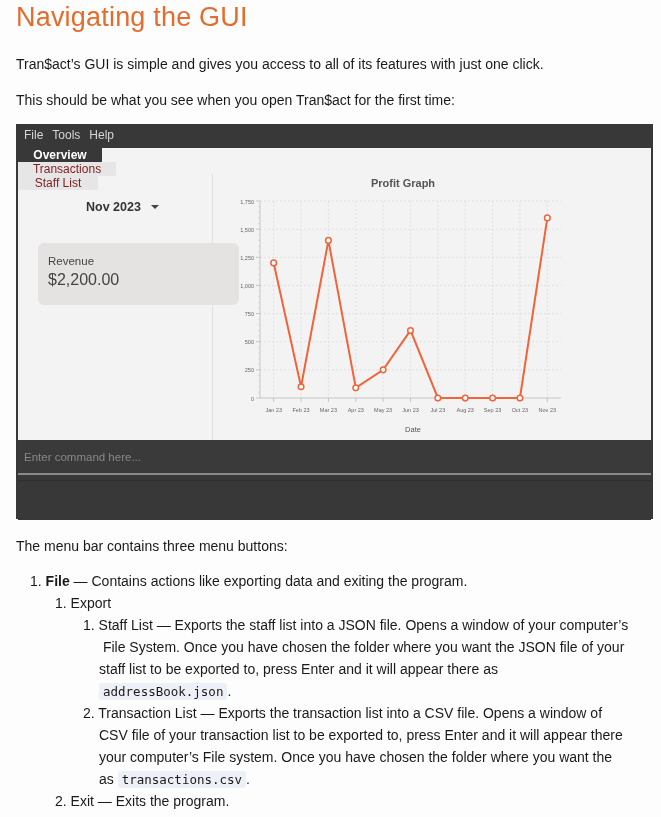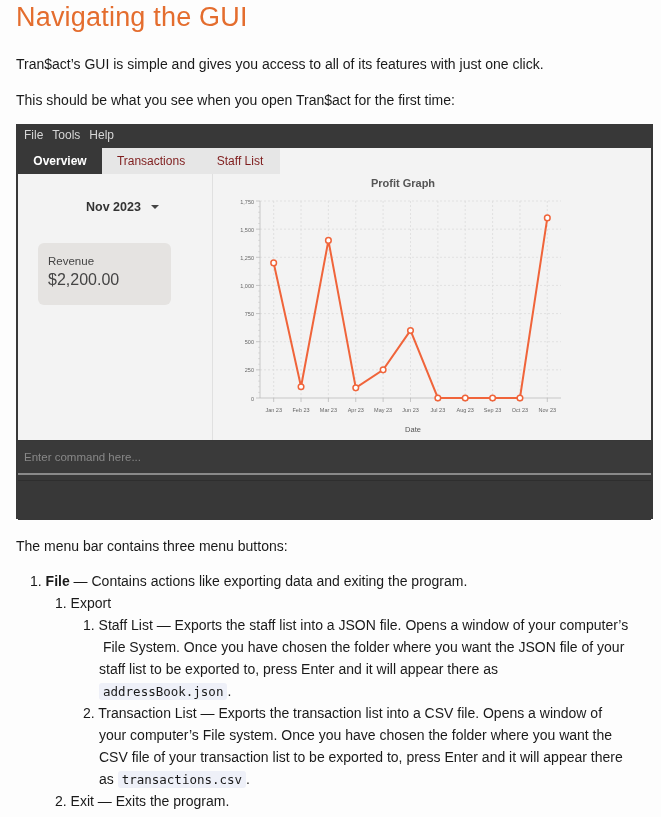--- a/index.html
+++ b/index.html
@@ -3,29 +3,29 @@
 <meta charset="utf-8">
 <style>
   html, body { margin:0; padding:0; background:#fdfdfd; }
   body { width:661px; height:817px; overflow:hidden; font-family:"DejaVu Sans", sans-serif; color:#1a1a1a; position:relative; }
   .h1 { position:absolute; left:16px; top:2px; font-size:27px; color:#e46d2e; font-family:"Liberation Sans", sans-serif; font-weight:400; letter-spacing:0.2px; }
   .p { position:absolute; left:16px; font-size:14px; font-family:"Liberation Sans", sans-serif; color:#1a1a1a; }
   .app { position:absolute; left:16px; top:124px; width:637px; height:395px; background:#383838; }
   .menubar { height:22px; background:#383838; display:flex; align-items:center; padding-left:8px; }
   .menubar span { color:#d6d6d6; font-size:12px; font-family:"Liberation Sans", sans-serif; margin-right:9px; }
   .tabsarea { position:absolute; left:2px; top:24px; width:633px; height:292px; background:#f3f3f3; }
-  .tabs { display:flex; height:26px; background:#f3f3f3; }
+  .tabs { display:flex; height:26px; background:#f3f3f3;flex-direction:column; }
   .tab { width:84px; height:26px; display:flex; align-items:center; justify-content:center; font-size:12px; font-family:"Liberation Sans", sans-serif; background:#e6e6e6; color:#7f1d1d; }
   .tab.active { background:#383838; color:#fff; font-weight:bold; }
   .tab.t2 { width:98px; }
   .tab.t3 { width:80px; }
   .leftpane { position:absolute; left:0; top:26px; width:194px; height:266px; border-right:1px solid #e0e0e0; }
   .month { position:absolute; left:68px; top:26px; font-size:12.5px; font-family:"Liberation Sans", sans-serif; color:#333; font-weight:bold; }
   .caret { position:absolute; left:133px; top:31px; width:0; height:0; border-left:4px solid transparent; border-right:4px solid transparent; border-top:4px solid #444; }
-  .card { position:absolute; left:20px; width:133px; height:62px; background:#e5e3e1; border-radius:6px; }
+  .card { position:absolute; left:20px; width:201px; height:62px; background:#e5e3e1; border-radius:6px; }
   .card .lbl { position:absolute; left:10px; top:12px; font-size:11.5px; color:#444; font-family:"Liberation Sans", sans-serif; }
   .card .val { position:absolute; left:10px; top:28px; font-size:16px; color:#444; font-family:"Liberation Sans", sans-serif; }
   .chart { position:absolute; left:196px; top:26px; width:437px; height:266px; }
   .cmd { position:absolute; left:2px; top:317px; width:633px; height:32px; background:#3a3a3a; border-bottom:2px solid #8a8a8a; }
   .cmd input { width:100%; height:100%; background:transparent; border:none; color:#bbb; font-size:11.5px; padding-left:6px; font-family:"Liberation Sans", sans-serif; box-sizing:border-box; outline:none; }
   .cmd input::placeholder { color:#888; }
   .resbox { position:absolute; left:2px; top:356px; width:633px; height:39px; background:#383838; border-top:1px solid #2e2e2e; }
   .list { position:absolute; font-size:14px; font-family:"Liberation Sans", sans-serif; color:#1a1a1a; line-height:22px; }
   code { font-family:"DejaVu Sans Mono", monospace; font-size:12.5px; background:#eef0f8; padding:1px 4px; border-radius:3px; }
 </style>
@@ -183,17 +183,17 @@
 </div>
 <div class="list" style="left:55px; top:592px;">1. Export</div>
 <div class="list" style="left:83px; top:614px;">
   <div>1. Staff List — Exports the staff list into a JSON file. Opens a window of your computer’s</div>
   <div style="padding-left:16px;text-align:center;">File System. Once you have chosen the folder where you want the JSON file of your</div>
   <div style="padding-left:16px;">staff list to be exported to, press Enter and it will appear there as</div>
   <div style="padding-left:16px;"><code>addressBook.json</code><span>.</span></div>
 </div>
 <div class="list" style="left:83px; top:702px;">
   <div>2. Transaction List — Exports the transaction list into a CSV file. Opens a window of</div>
+  <div style="padding-left:16px;">CSV file of your transaction list to be exported to, press Enter and it will appear there</div>
   <div style="padding-left:16px;">your computer’s File system. Once you have chosen the folder where you want the</div>
-  <div style="padding-left:16px;">CSV file of your transaction list to be exported to, press Enter and it will appear there</div>
   <div style="padding-left:16px;"><span>as</span> <code>transactions.csv</code><span>.</span></div>
 </div>
 <div class="list" style="left:55px; top:790px;">2. Exit — Exits the program.</div>
 
 </body></html>

